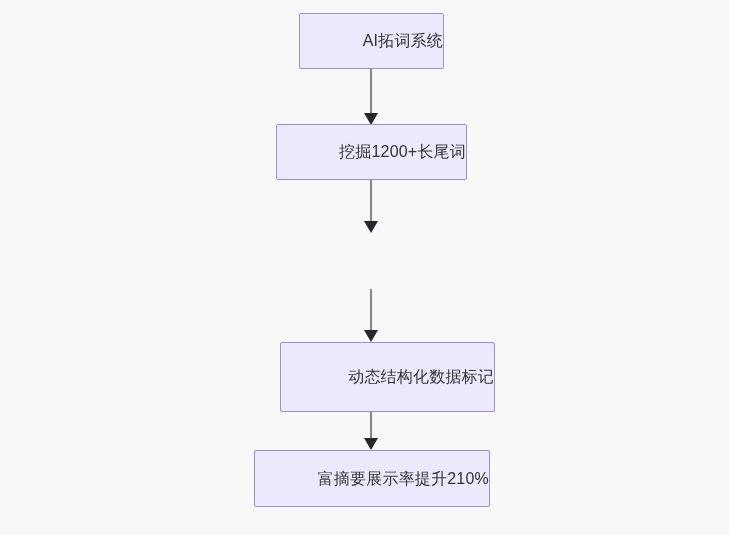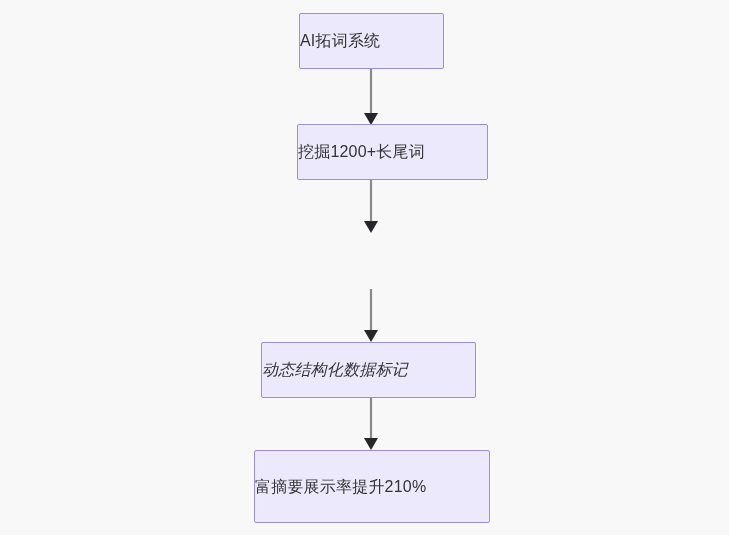--- a/index.html
+++ b/index.html
@@ -21,21 +21,21 @@
     background: #f8f8f9;
   }
   .node {
     position: absolute;
     box-sizing: border-box;
     background: #ece9fc;
     border: 1.4px solid #a08cd8;
     border-radius: 2px;
     display: flex;
     align-items: center;
-    justify-content: flex-start;
+    justify-content: flex-end;
   }
   .node-label {
     color: #333333;
     font-size: 16px;
     line-height: 1.2;
     font-weight: 400;
     letter-spacing: 0.2px;
     white-space: nowrap;
   }
   .edge {
@@ -74,26 +74,26 @@
 
   <svg class="edge" style="left:351px; top:394px; width:40px; height:61px;" viewBox="0 0 40 61" xmlns="http://www.w3.org/2000/svg">
     <line class="edge-line" x1="20" y1="4" x2="20" y2="50"></line>
     <polygon class="edge-head" points="20,56 13,44 27,44"></polygon>
   </svg>
 
   <div class="node" style="left:299px; top:13px; width:145px; height:56px;">
     <span class="node-label">AI拓词系统</span>
   </div>
 
-  <div class="node" style="left:276px; top:124px; width:191px; height:56px;margin-left:21px;">
+  <div class="node" style="left:276px; top:124px; width:191px; height:56px;">
     <span class="node-label">挖掘1200+长尾词</span>
   </div>
 
 
-  <div class="node" style="left:261px; top:342px; width:215px; height:56px;font-style:italic;">
+  <div class="node" style="left:280px; top:342px; width:215px; height:70px;">
     <span class="node-label">动态结构化数据标记</span>
   </div>
 
-  <div class="node" style="left:254px; top:450px; width:236px; height:73px;">
+  <div class="node" style="left:254px; top:450px; width:236px; height:57px;">
     <span class="node-label">富摘要展示率提升210%</span>
   </div>
 
 </div>
 
 </body></html>

